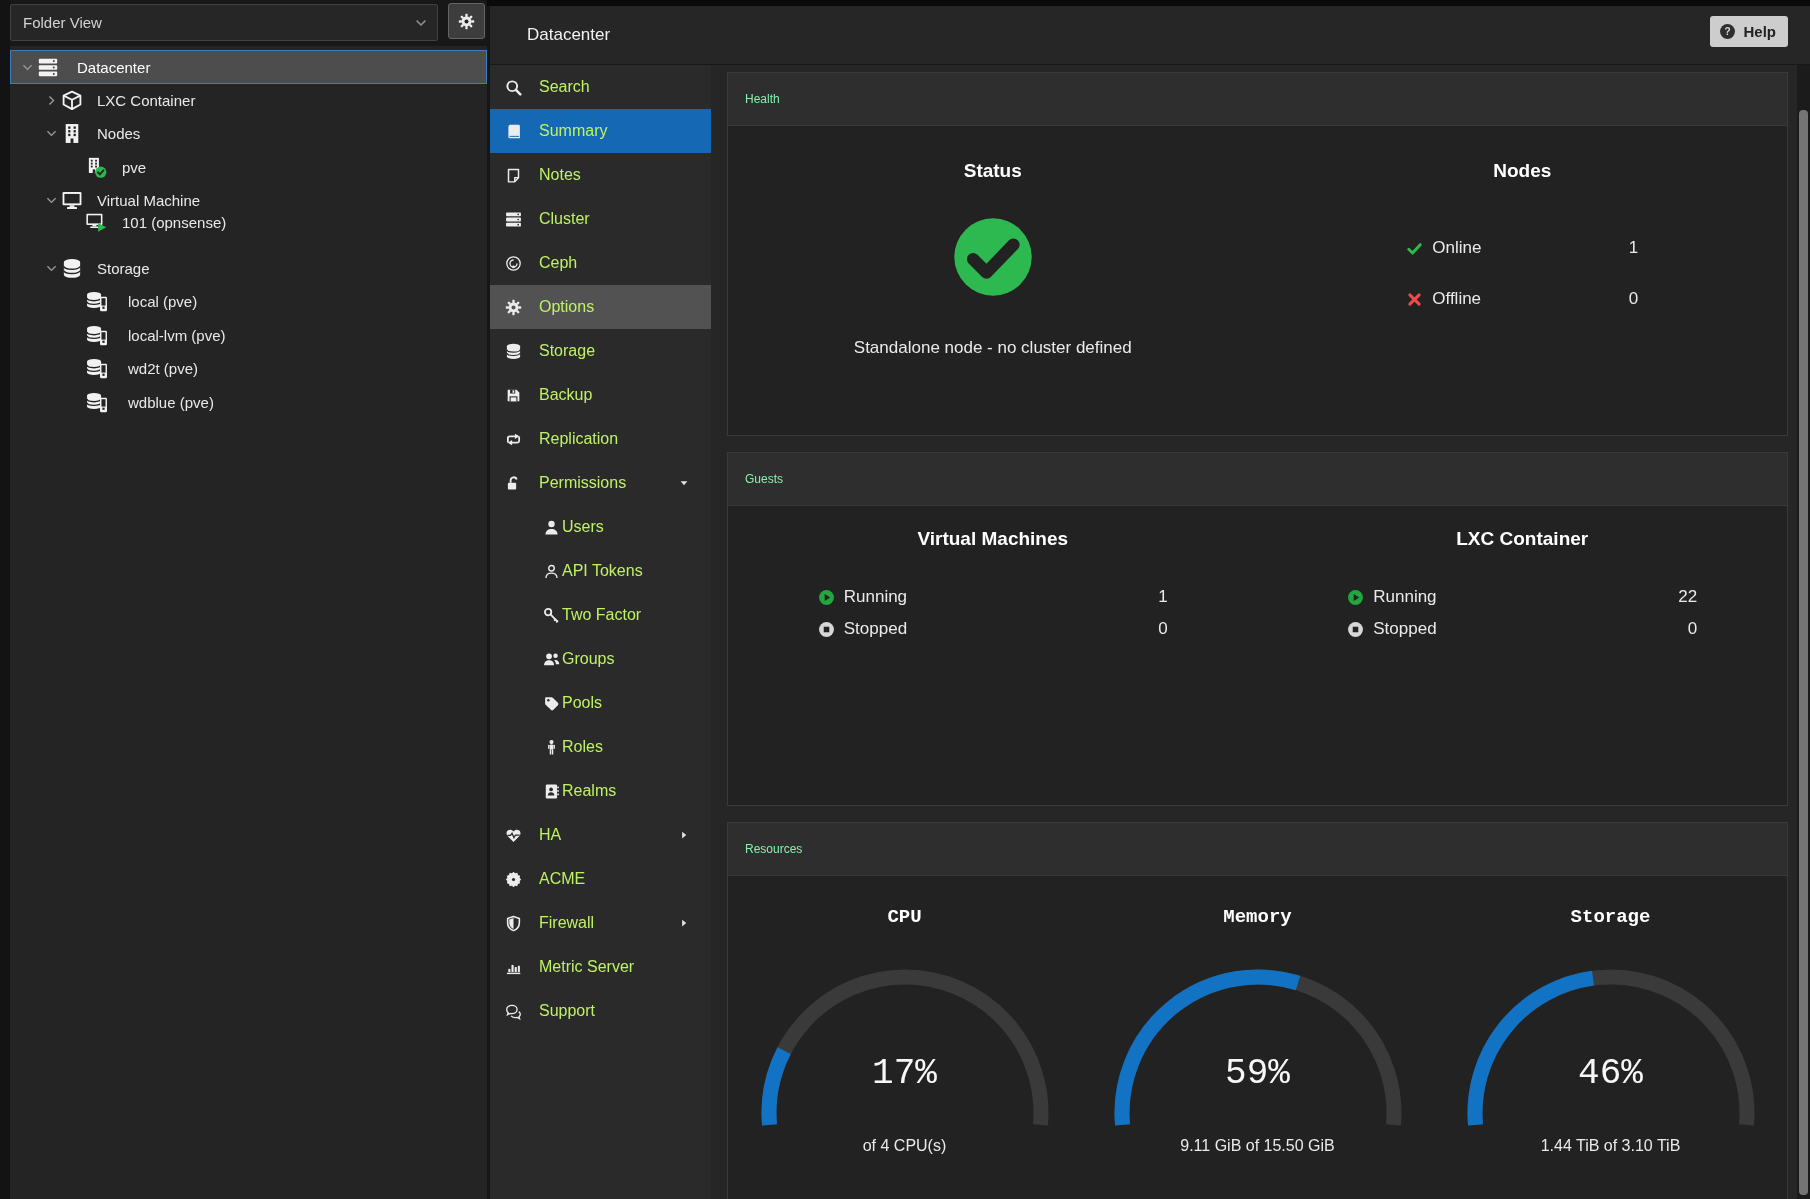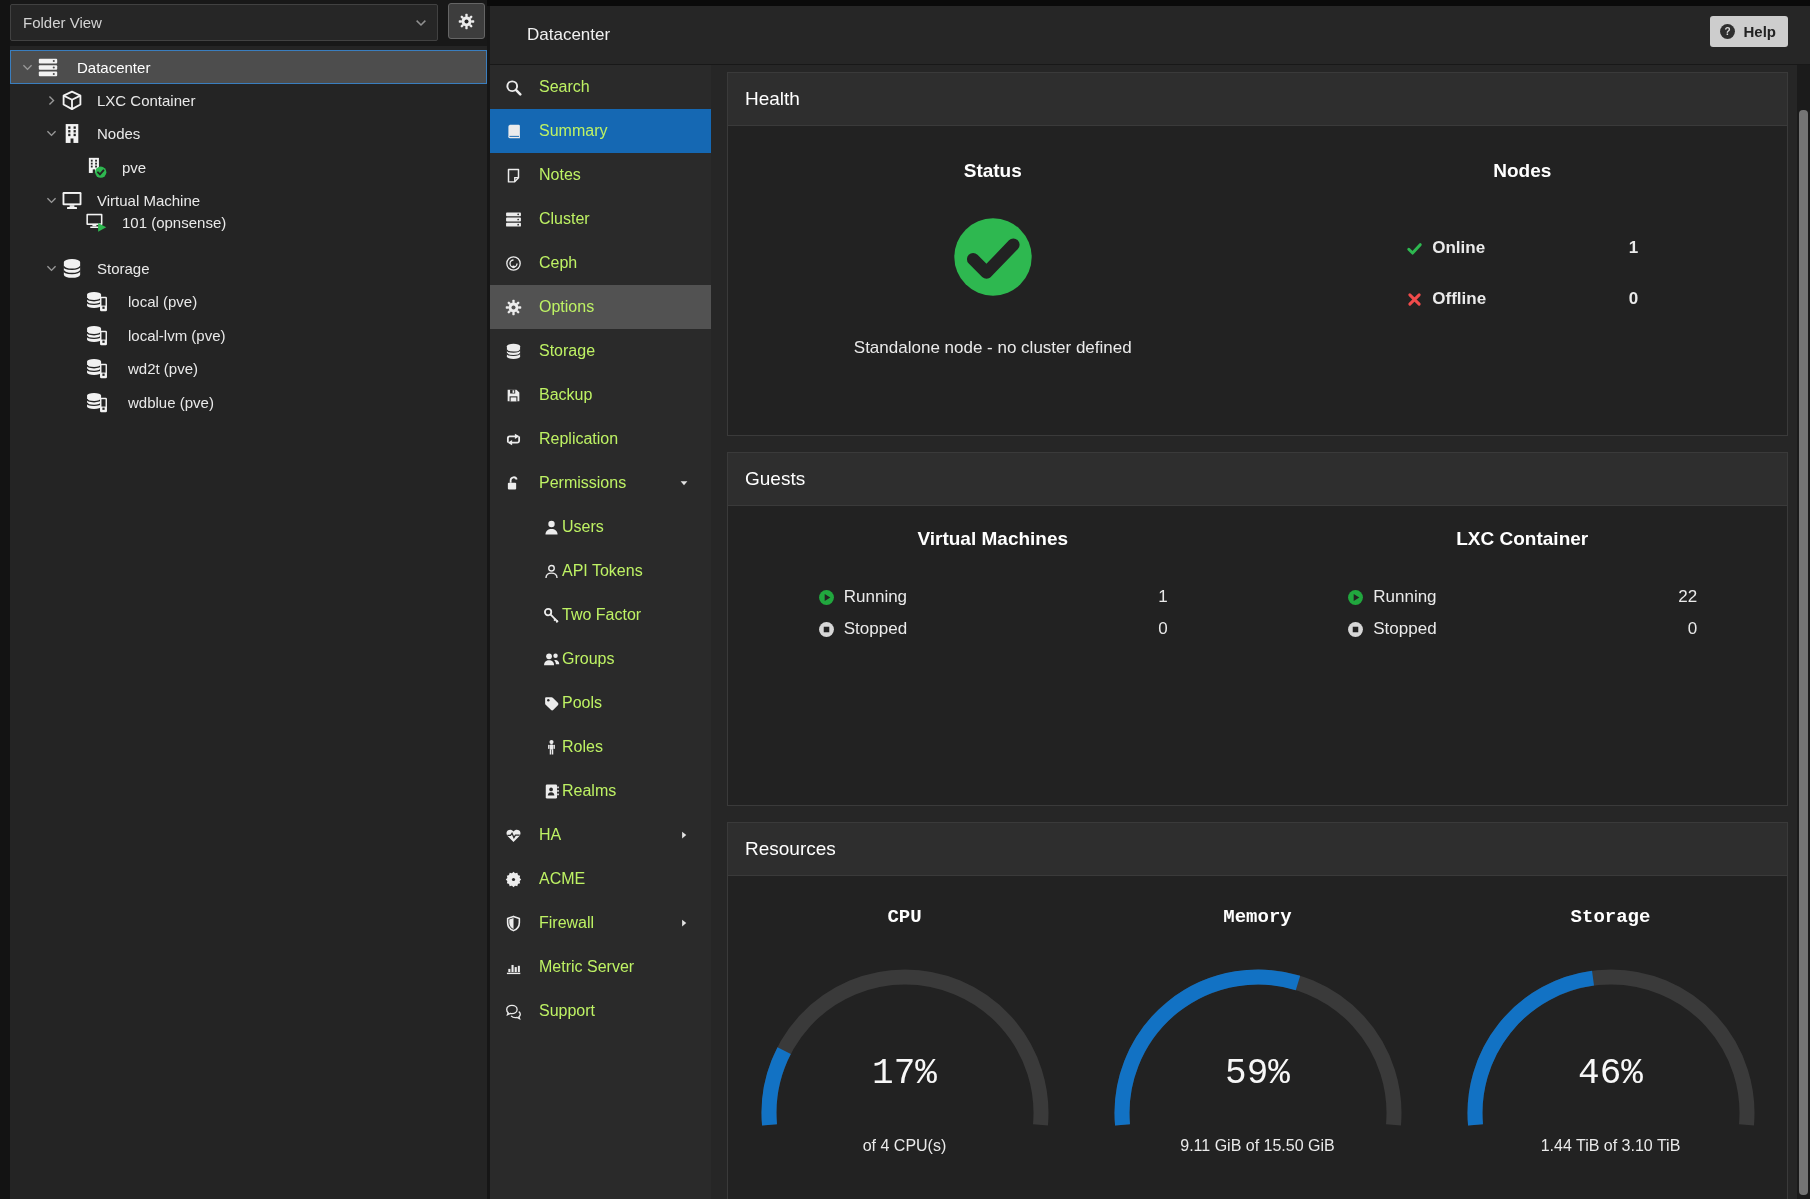--- a/index.html
+++ b/index.html
@@ -43,30 +43,30 @@
   .nav-row.ind .nic{left:53px;}
   .nav-row .nlabel{position:absolute;left:49px;top:0;line-height:44px;white-space:nowrap;}
   .nav-row.ind .nlabel{left:72px;}
   .nav-row .caret{position:absolute;left:188px;top:16px;color:#e3e3e3;}
 
   
   #content{left:711px;top:65px;width:1099px;height:1134px;background:#262626;}
   .panel{position:absolute;left:16px;width:1061px;background:#222;--cut:#222;
          border:1px solid #3a3a3a;box-sizing:border-box;}
   .panel-header{height:53px;background:#2e2e2e;border-bottom:1px solid #3a3a3a;box-sizing:border-box;
-                line-height:52px;padding-left:17px;font-size:19px;color:#ffffff;}
+                line-height:52px;padding-left:17px;font-size:12px;color:#86efac;}
   .panel-body{position:relative;}
   .cols{display:flex;}
   .col{flex:1;text-align:center;}
   .col h3{margin:34px 0 0;font-size:19px;color:#fff;font-weight:bold;}
   .g h3{margin-top:22px;}
   .r h3{margin-top:30px;font-family:Liberation Mono, monospace;}
   #status-circle{margin-top:32px;color:#2eb850;}
   #status-text{margin:34px 0 0;font-size:17px;color:#eaeaea;}
-  .kv-rows{width:232px;margin:52px auto 0;text-align:right;font-weight:bold;}
+  .kv-rows{width:232px;margin:52px auto 0;text-align:right;}
   .kv-row{display:flex;align-items:center;height:28px;margin-bottom:23px;font-size:17px;color:#eaeaea;}
   .kv-row .icw{margin-right:9px;}
   .kv-row .val{margin-left:auto;}
   .guest-rows{width:350px;margin:34px auto 0;text-align:left;}
   .guest-rows .kv-row{height:26px;margin-bottom:6px;}
   .gauge-wrap{position:relative;width:300px;height:165px;margin:40px auto 0;font-family:Liberation Mono, monospace;}
   .gauge-wrap svg{position:absolute;left:0;top:0;}
   .gauge-pct{position:absolute;left:0;right:0;top:86px;text-align:center;font-size:36px;color:#f7f7f7;line-height:40px;}
   .gauge-sub{margin:4px 0 0;font-size:16px;color:#eaeaea;text-align:center;}
   .green{color:#2eb850;}

